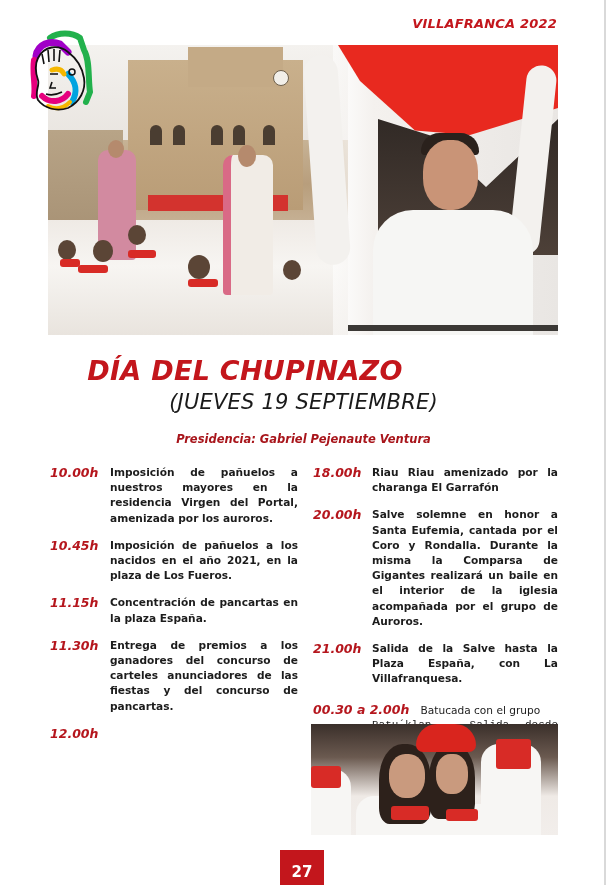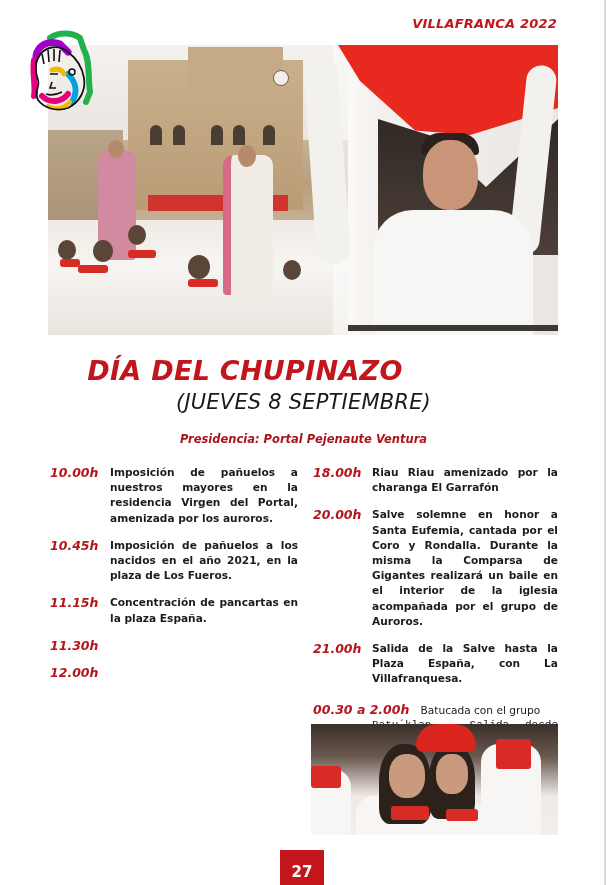--- a/index.html
+++ b/index.html
@@ -155,38 +155,39 @@
   <div class="red-flag"></div>
   <div class="arm" style="left:262px;top:10px;width:34px;height:210px;transform:rotate(-4deg);"></div>
   <div class="arm" style="left:470px;top:20px;width:30px;height:190px;transform:rotate(6deg);"></div>
   <div class="man-shirt"></div>
   <div class="man-hair"></div>
   <div class="man-face"></div>
   <div class="rail"></div>
 </div>
 
 <div class="main-title">DÍA DEL CHUPINAZO</div>
-<div class="subtitle">(JUEVES 8 SEPTIEMBRE)</div>
-<div class="presidency">Presidencia: Portal Pejenaute Ventura</div>
+<div class="subtitle">(JUEVES 19 SEPTIEMBRE)</div>
+<div class="presidency">Presidencia: Gabriel Pejenaute Ventura</div>
 
 <div class="col col-left">
   <div class="event">
     <div class="time">10.00h</div>
     <div class="desc">Imposición de pañuelos a nuestros mayores en la residencia Virgen del Portal, amenizada por los auroros.</div>
   </div>
   <div class="event">
     <div class="time">10.45h</div>
     <div class="desc">Imposición de pañuelos a los nacidos en el año 2021, en la plaza de Los Fueros.</div>
   </div>
   <div class="event">
     <div class="time">11.15h</div>
     <div class="desc">Concentración de pancartas en la plaza España.</div>
   </div>
   <div class="event">
     <div class="time">11.30h</div>
+    <div class="desc">Entrega de premios a los ganadores del concurso de carteles anunciadores de las fiestas y del concurso de pancartas.</div>
   </div>
   <div class="event">
     <div class="time">12.00h</div>
   </div>
 </div>
 
 <div class="col col-right">
   <div class="event">
     <div class="time">18.00h</div>
     <div class="desc">Riau Riau amenizado por la charanga El Garrafón</div>

